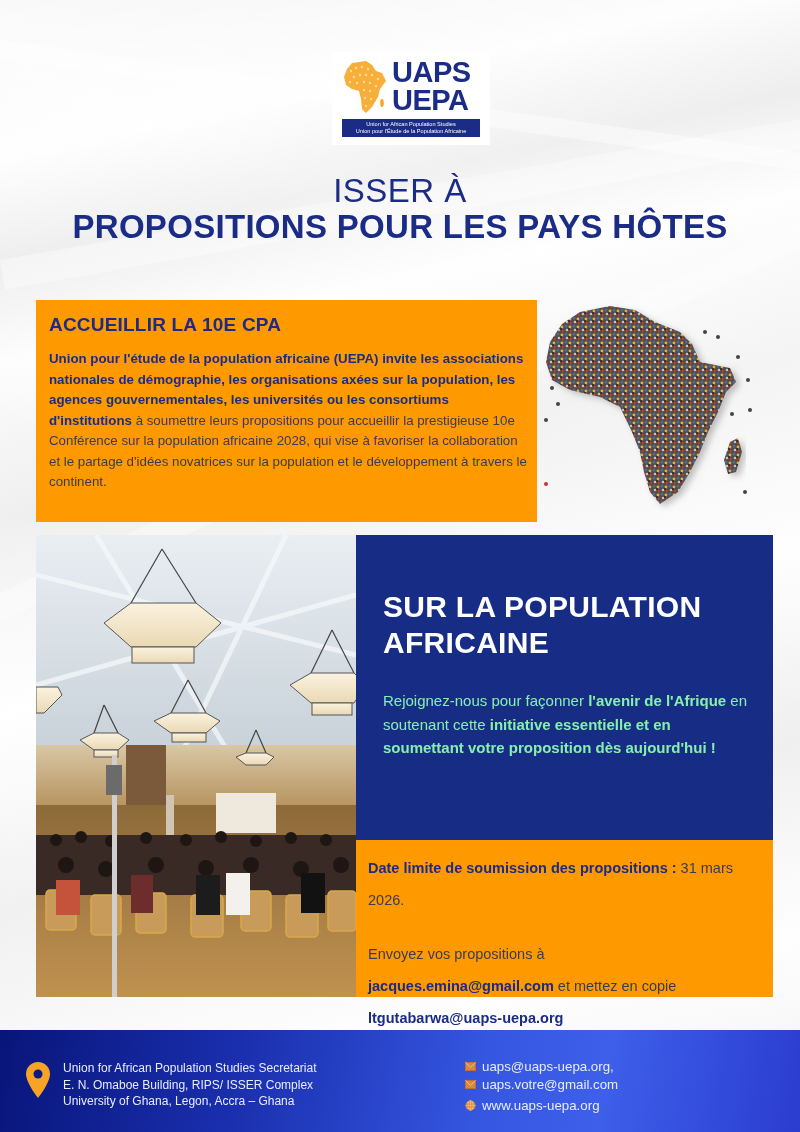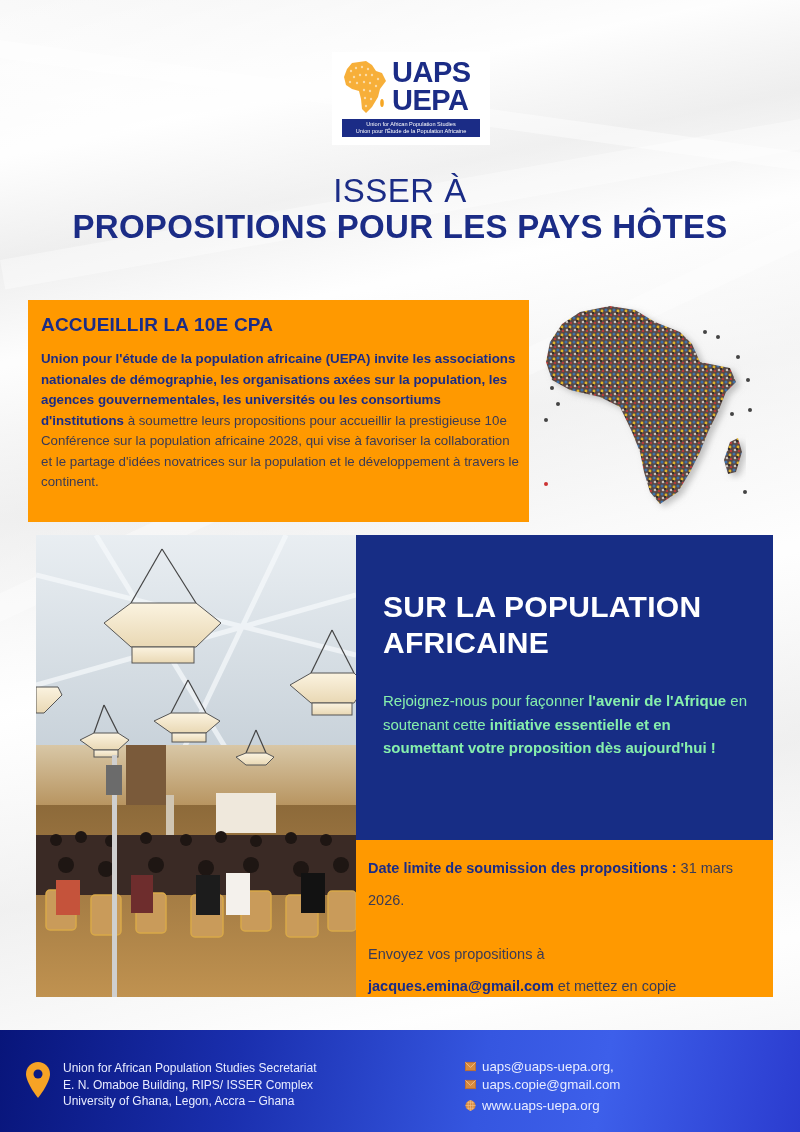--- a/index.html
+++ b/index.html
@@ -39,21 +39,21 @@
     font-family: "Liberation Sans", sans-serif; font-weight: 400;
     font-size: 33px; color: #1b2c86; letter-spacing: 0.5px;
   }
   .title-line2 {
     position: absolute; left: 0; right: 0; top: 208px; text-align: center;
     font-family: "Liberation Sans", sans-serif; font-weight: 700;
     font-size: 33px; color: #1b2c86; letter-spacing: 0.3px;
   }
 
   .box-host {
-    position: absolute; left: 28px; top: 300px; width: 501px; height: 222px;
+    position: absolute; left: 36px; top: 300px; width: 501px; height: 222px;
     background: #ff9900; padding: 14px 8px 0 13px;
   }
   .box-host h2 {
     font-family: "Liberation Sans", sans-serif; font-weight: 700;
     font-size: 19px; color: #1b2c86; margin-bottom: 13px; letter-spacing: 0.2px;
   }
   .box-host p {
     font-family: "Liberation Sans", sans-serif;
     font-size: 13.3px; line-height: 20.5px; color: #3b3b55;
   }
@@ -294,20 +294,21 @@
     <div>AFRICAINE</div>
   </h2>
   <p><span>Rejoignez-nous pour façonner </span><b>l'avenir de l'Afrique</b><span> en soutenant cette </span><b>initiative essentielle et en soumettant votre proposition dès aujourd'hui !</b></p>
 </div>
 
 <div class="box-deadline">
   <div><b>Date limite de soumission des propositions :</b><span> 31 mars 2026.</span></div>
   <div class="gap"></div>
   <div>Envoyez vos propositions à</div>
   <div><b>jacques.emina@gmail.com</b><span> et mettez en copie</span></div>
+  <div><b>ltgutabarwa@uaps-uepa.org</b></div>
 </div>
 
 <div class="footer"></div>
 <svg class="pin" viewBox="0 0 24 36">
   <path d="M12 0 C5.4 0 0 5.4 0 12 C0 21 12 36 12 36 C12 36 24 21 24 12 C24 5.4 18.6 0 12 0 Z" fill="#f7a325"></path>
   <circle cx="12" cy="12" r="4.5" fill="#0c1a82"></circle>
 </svg>
 <div class="addr">
   <div>Union for African Population Studies Secretariat</div>
   <div>E. N. Omaboe Building, RIPS/ ISSER Complex</div>
@@ -319,21 +320,21 @@
         <rect x="0.5" y="0.5" width="11" height="9" fill="#d78a3c" stroke="#c07030"></rect>
         <path d="M0.5 0.5 L6 6 L11.5 0.5" fill="none" stroke="#f4c08a" stroke-width="1"></path>
       </svg>
     <span>uaps@uaps-uepa.org,</span>
   </div>
   <div class="contact-row">
     <svg viewBox="0 0 12 10">
         <rect x="0.5" y="0.5" width="11" height="9" fill="#d78a3c" stroke="#c07030"></rect>
         <path d="M0.5 0.5 L6 6 L11.5 0.5" fill="none" stroke="#f4c08a" stroke-width="1"></path>
       </svg>
-    <span>uaps.copie@gmail.com</span>
+    <span>uaps.votre@gmail.com</span>
   </div>
   <div class="contact-row web">
     <svg viewBox="0 0 12 12">
         <circle cx="6" cy="6" r="5.5" fill="#d78a3c"></circle>
         <path d="M0.5 6 H11.5 M6 0.5 V11.5 M2 3 H10 M2 9 H10" stroke="#f4c08a" stroke-width="0.7" fill="none"></path>
         <ellipse cx="6" cy="6" rx="2.6" ry="5.5" fill="none" stroke="#f4c08a" stroke-width="0.7"></ellipse>
       </svg>
     <span>www.uaps-uepa.org</span>
   </div>
 </div>

